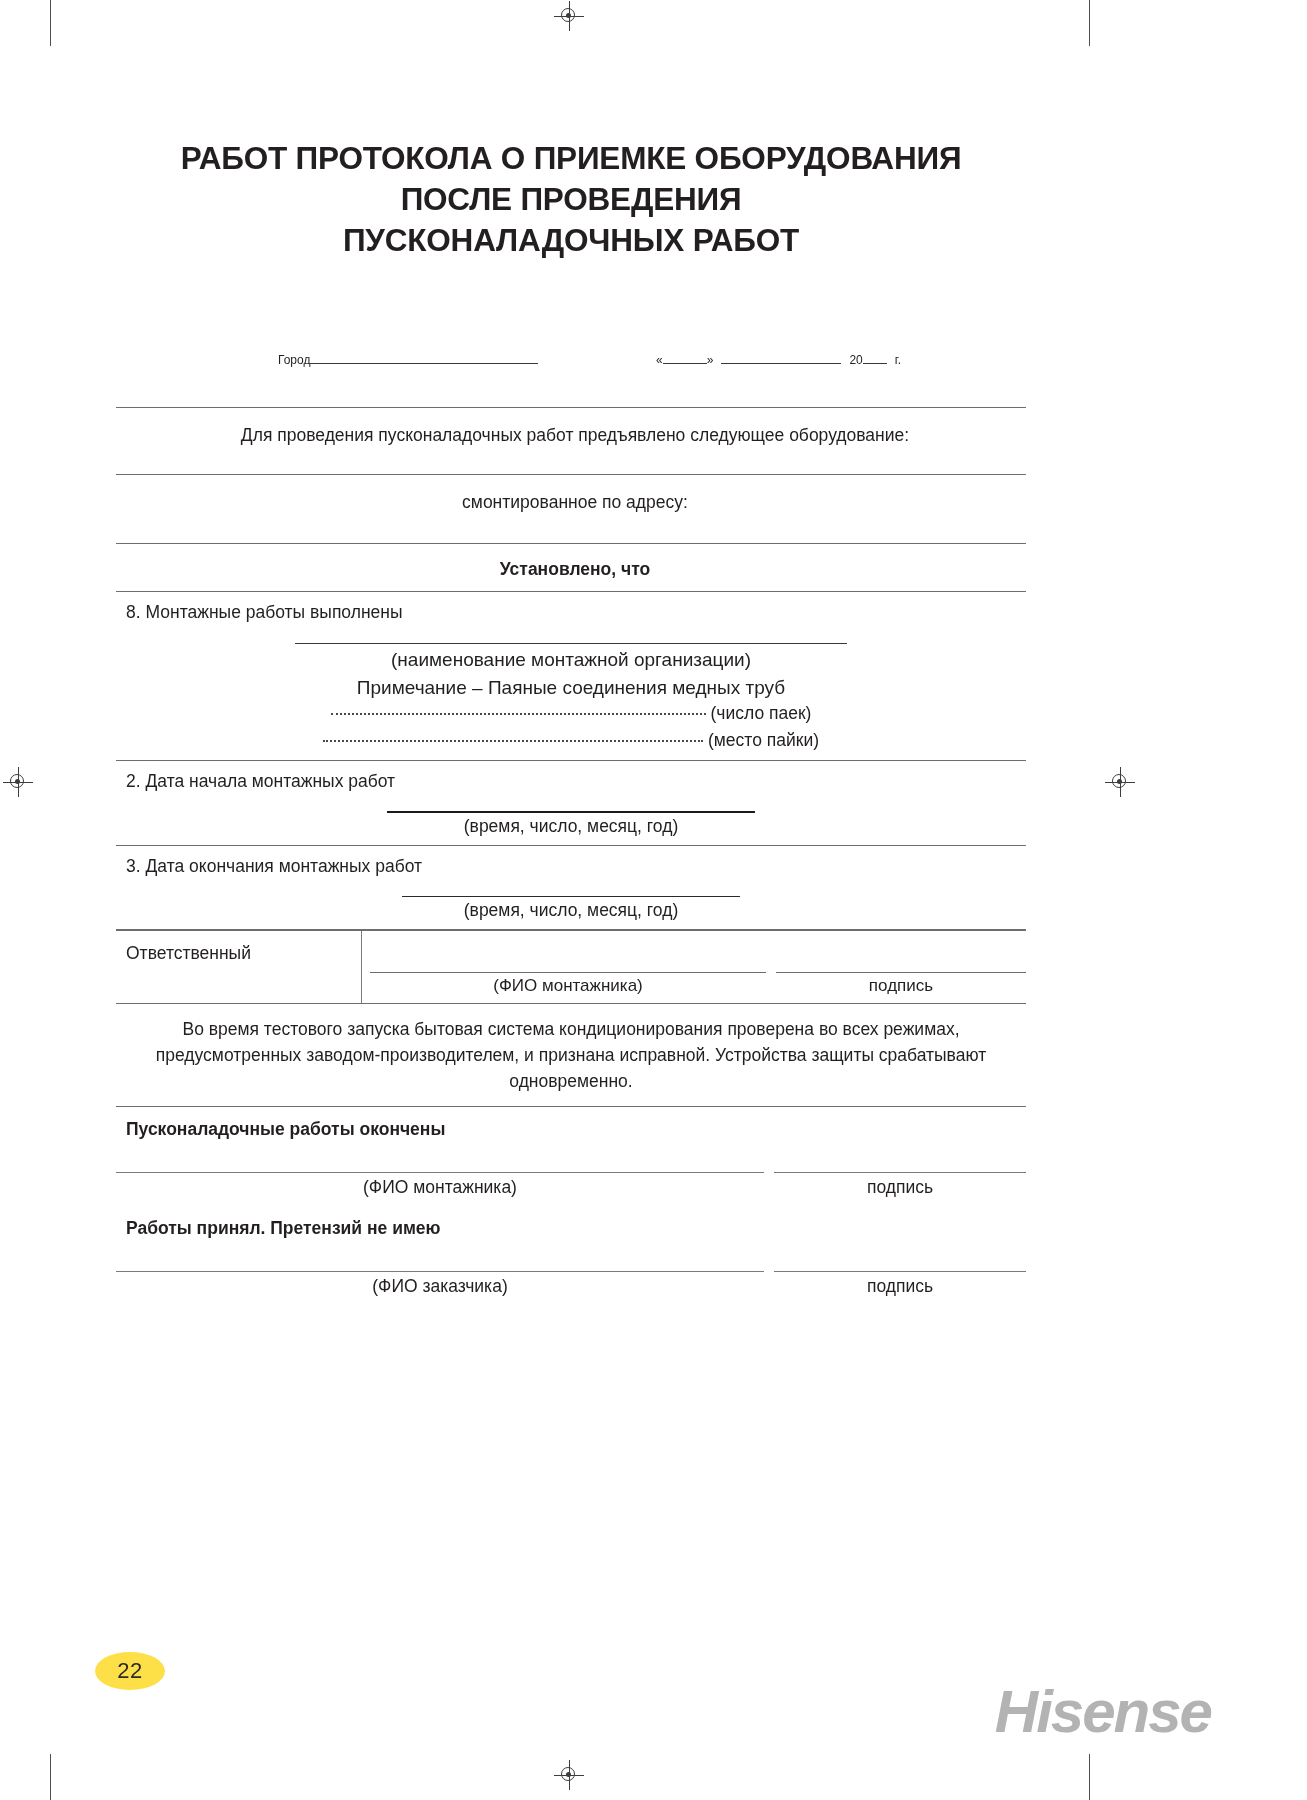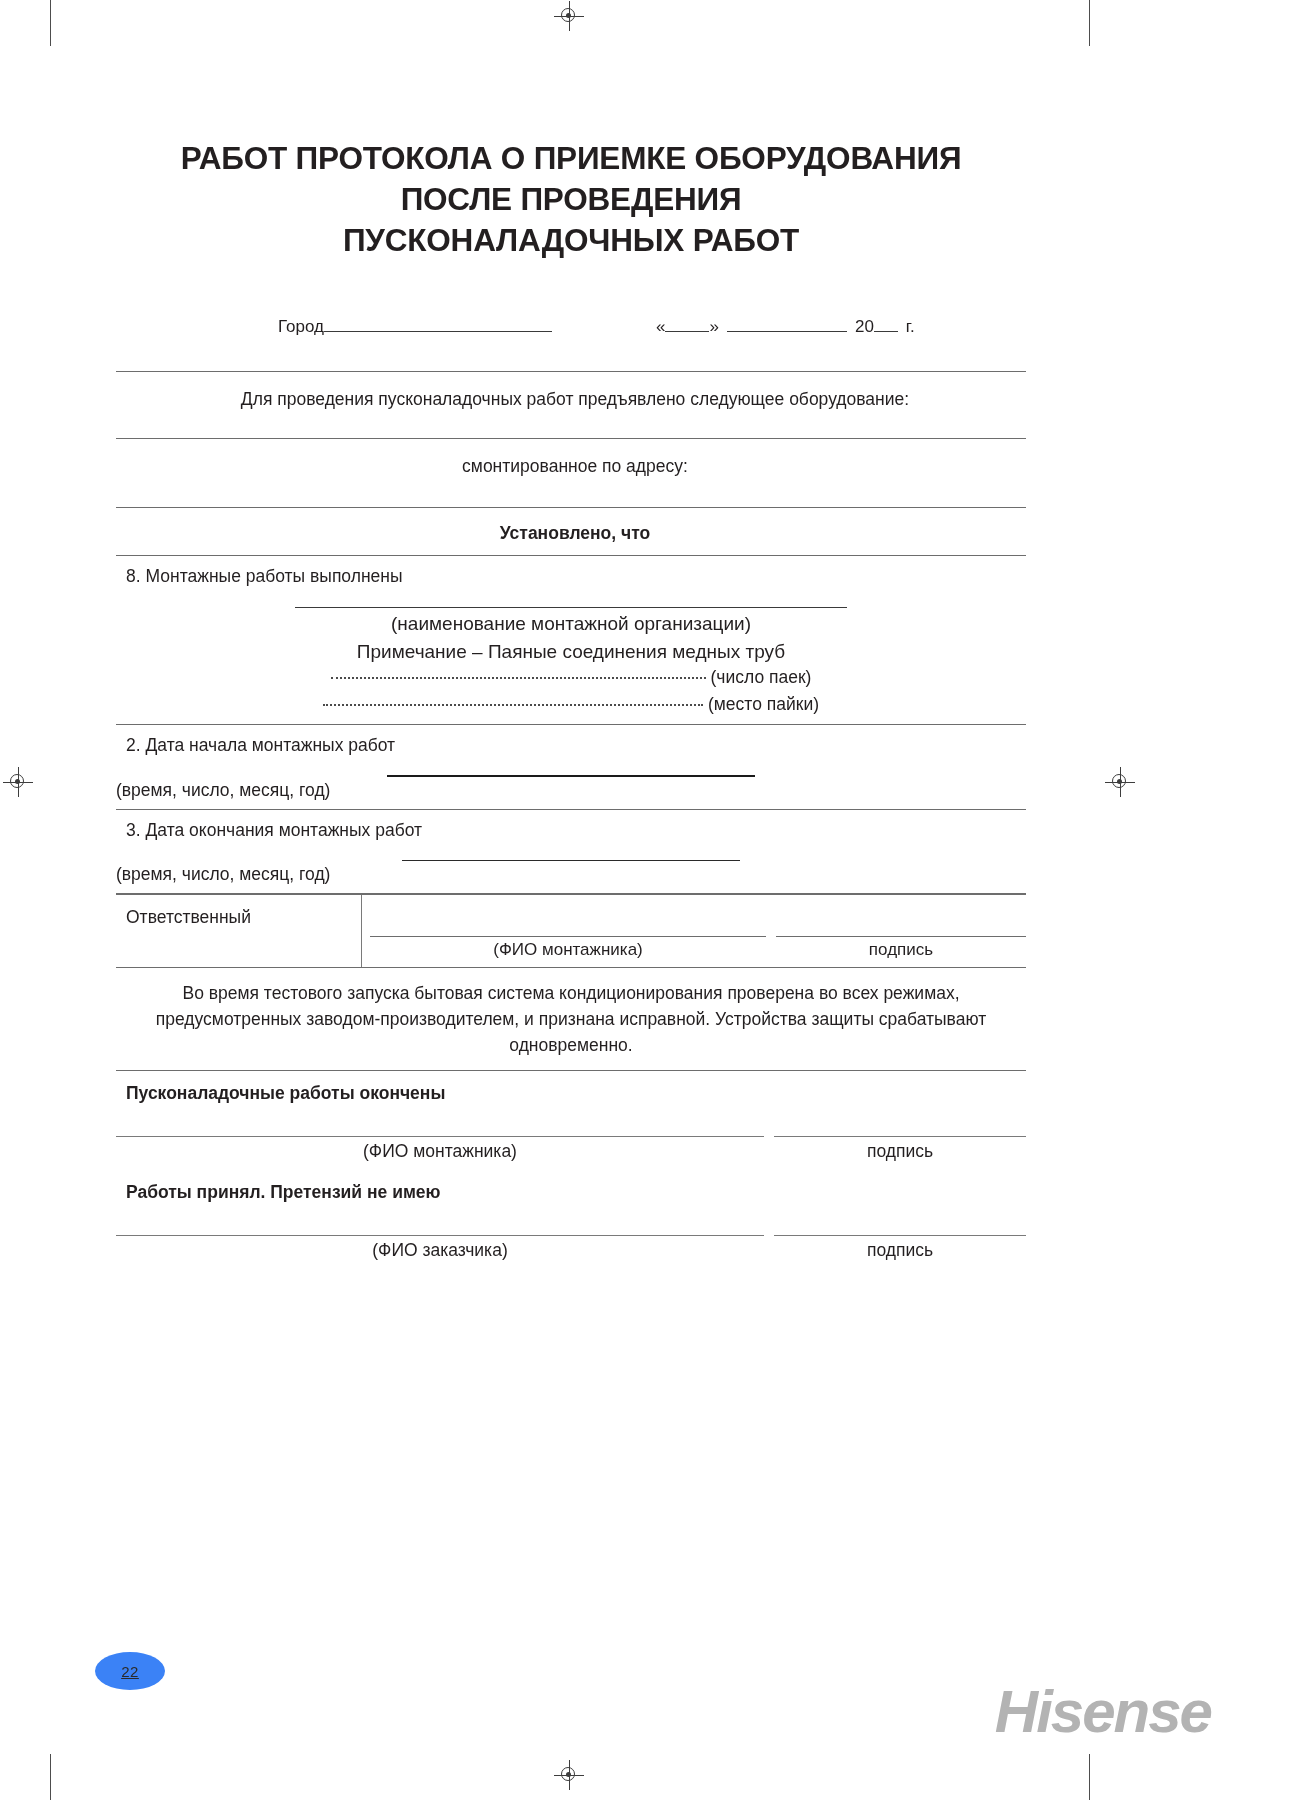--- a/index.html
+++ b/index.html
@@ -74,22 +74,22 @@
     color: #231f20;
     margin: 0;
     padding: 28px 10px 0 10px;
   }
   .doc-title .tline { display: block; }
 
   
   .citydate {
     position: relative;
     height: 54px;
-    margin-top: 56px;
-    font-size: 17px;
+    margin-top: 92px;
+    font-size: 12px;
   }
   .citydate .city {
     position: absolute;
     left: 162px;
     top: 0;
     white-space: nowrap;
   }
   .citydate .date {
     position: absolute;
     left: 540px;
@@ -165,21 +165,21 @@
   .item-date .lead { padding-left: 10px; font-size: 17.5px; }
   .item-date .sig-line {
     margin: 19px auto 0 auto;
     height: 0;
   }
   .line-strong { border-bottom: 2.1px solid #1a1a1a; }
   .line-mid    { border-bottom: 1.5px solid #2a2a2a; }
   .w-start { width: 368px; }
   .w-end   { width: 338px; }
   .item-date .caption {
-    text-align: left;
+    text-align: center;
     font-size: 17.5px;
     padding-top: 3px;
   }
   .center-note {
     text-align: center;
     font-size: 17.5px;
     padding: 13px 2px 12px 2px;
   }
 
   
@@ -258,28 +258,27 @@
     width: 1307px;
     height: 90px;
   }
   .page-badge {
     position: absolute;
     left: 95px;
     top: 22px;
     width: 70px;
     height: 38px;
     border-radius: 50%;
-    background: #3b82f6;
+    background: #fde047;
     color: #2b2b2b;
-    font-size: 15px;
+    font-size: 22px;
     display: flex;
     align-items: center;
     justify-content: center;
     letter-spacing: 0.5px;
-    text-decoration: underline;
   }
   .brand {
     position: absolute;
     right: 96px;
     top: 5px;
     font-size: 60px;
     font-weight: bold;
     font-style: italic;
     color: #b3b3b3;
     letter-spacing: -2px;

